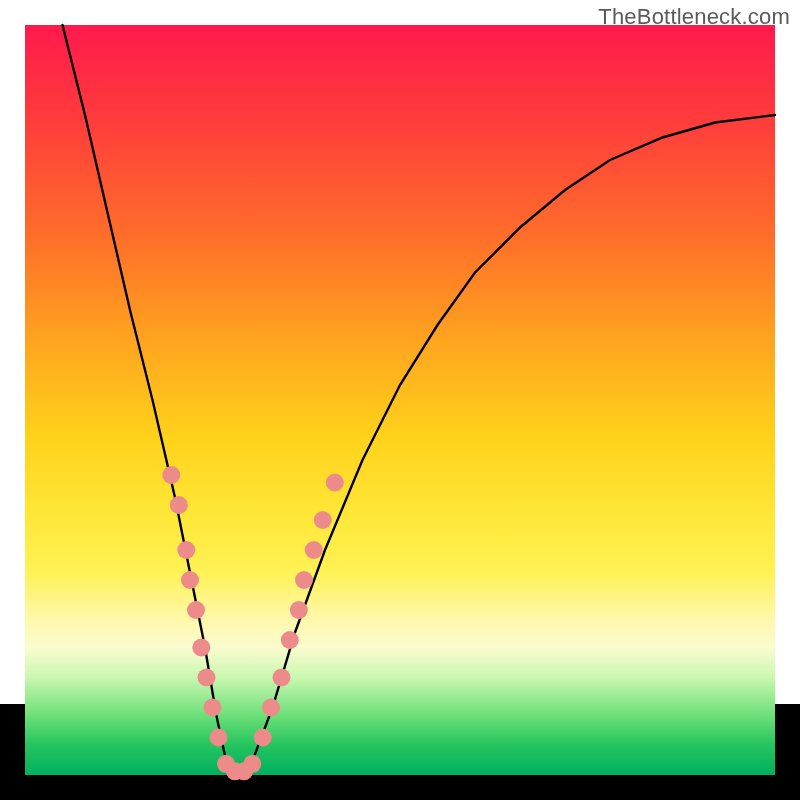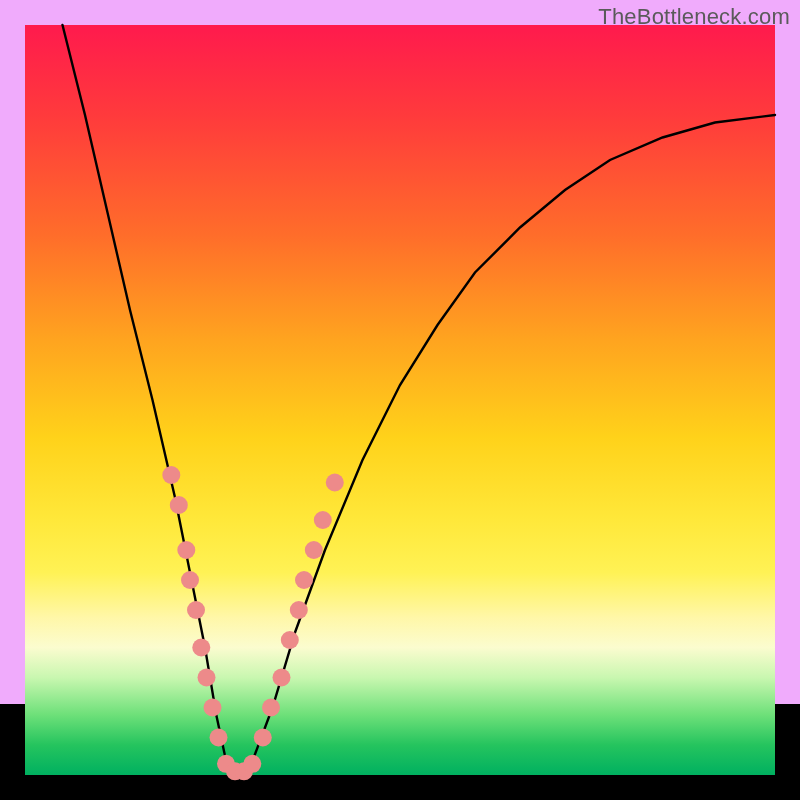--- a/index.html
+++ b/index.html
@@ -10,21 +10,21 @@
     overflow: hidden;
     background: #000;
     font-family: Arial, Helvetica, sans-serif;
   }
   .frame {
     position: absolute;
     left: 0;
     top: 0;
     width: 800px;
     height: 704px;
-    background: #f0abfc;
+    background: #ffffff;
   }
   .plot-area {
     position: absolute;
     left: 25px;
     top: 25px;
     width: 750px;
     height: 750px;
     background: linear-gradient(
       to bottom,
       #ff1a4d 0%,

